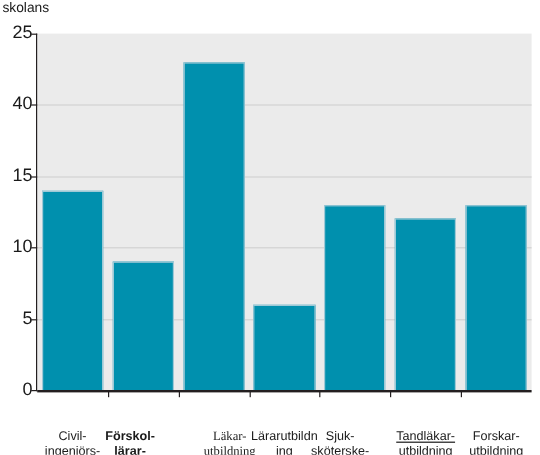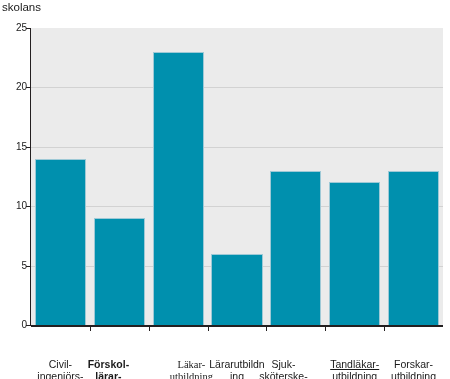--- a/index.html
+++ b/index.html
@@ -61,21 +61,21 @@
     top: 28px;
     width: 1px;
     height: 298px;
     background: #231f20;
   }
   .y-tick-label {
     position: absolute;
     right: 0;
     width: 24px;
     text-align: right;
-    font-size: 10px;
+    font-size: 15px;
     line-height: 11.5px;
     color: #1a1a1a;
   }
   #y-tick-labels {
     position: absolute;
     left: 0;
     top: 0;
     width: 27px;
     height: 379px;
   }
@@ -153,21 +153,21 @@
     </div>
 
   <div id="y-axis-line"></div>
   <div id="axis-baseline"></div>
 
   <div id="y-tick-labels">
       <div class="y-tick-label" style="top: 319px;">0</div>
       <div class="y-tick-label" style="top: 259.6px;">5</div>
       <div class="y-tick-label" style="top: 200.2px; text-align: right;">10</div>
       <div class="y-tick-label" style="top: 140.8px;">15</div>
-      <div class="y-tick-label" style="top: 81.4px;">20</div>
+      <div class="y-tick-label" style="top: 81.4px;">40</div>
       <div class="y-tick-label" style="top: 22px;">25</div>
     </div>
 
   <div id="bars-layer">
       <div class="bar-slot" style="left: 0px; width: 58.8571px;">
         <div class="bar" style="height: 166.32px; background: rgb(0, 144, 174);"></div>
       </div>
       <div class="bar-slot" style="left: 58.8571px; width: 58.8571px;">
         <div class="bar" style="height: 106.92px; background: rgb(0, 144, 174);"></div>
       </div>

